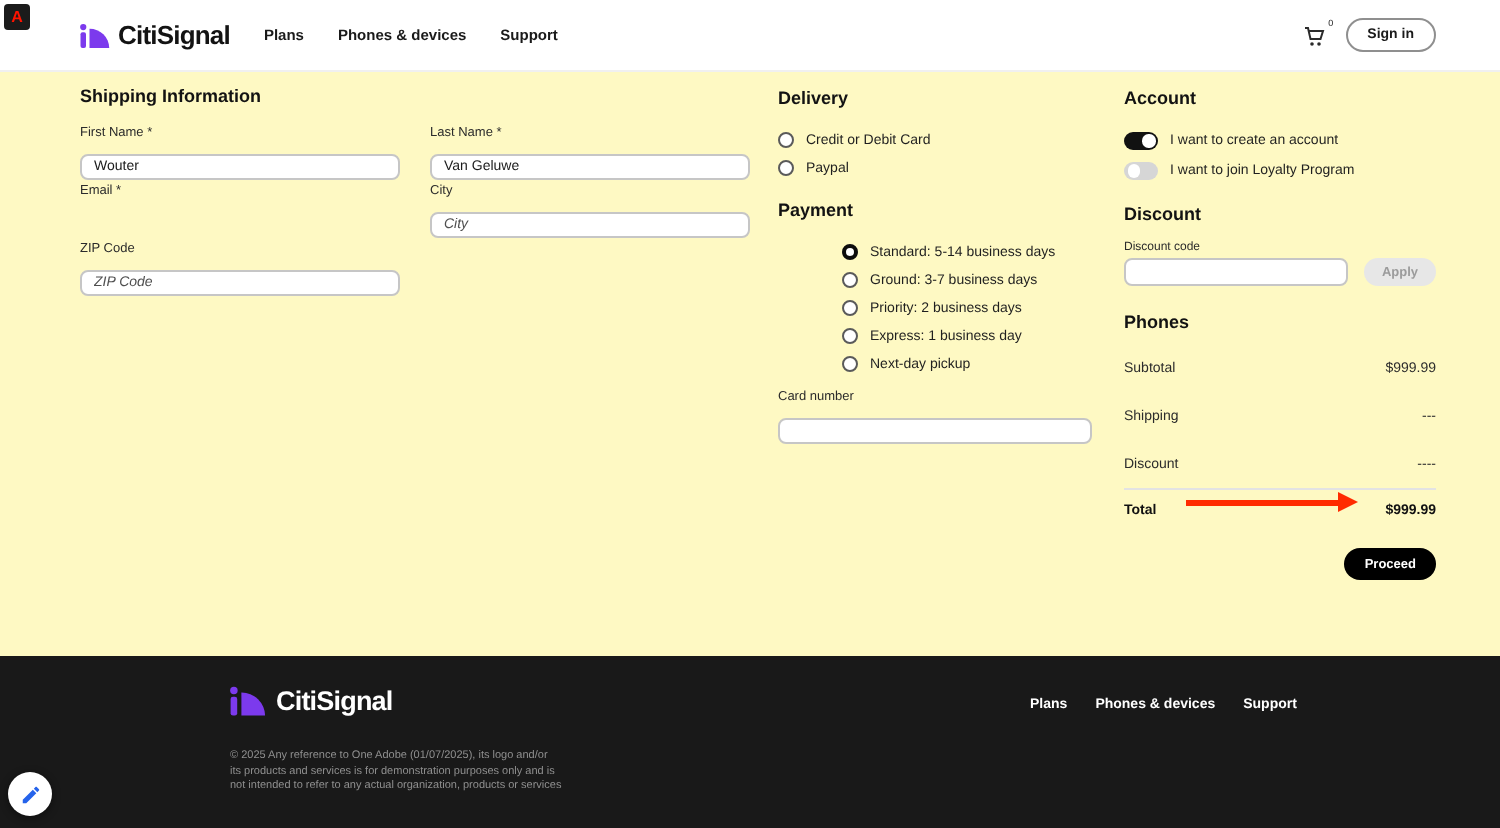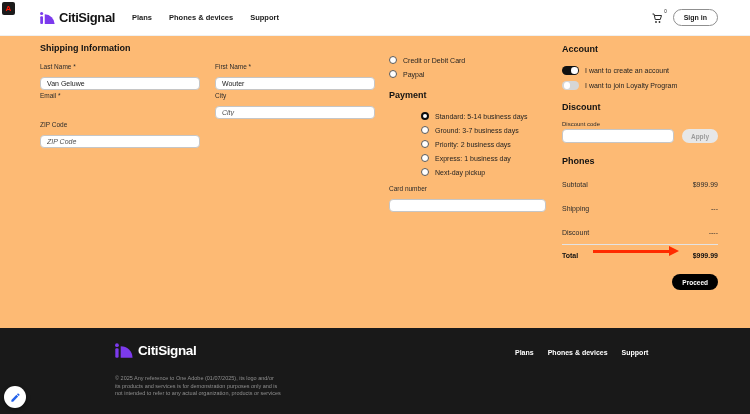--- a/index.html
+++ b/index.html
@@ -23,21 +23,21 @@
   header nav a { font-size:7.5px; font-weight:bold; color:#1a1a1a; text-decoration:none; cursor:pointer; }
   .header-right { margin-left:auto; display:flex; align-items:center; gap:10px; }
   .cart { position:relative; cursor:pointer; }
   .cart svg { width:12px; height:12px; display:block; }
   .cart-badge { position:absolute; top:-3px; right:-4px; font-size:4.5px; color:#1a1a1a; }
   .signin { background:#fff; border:1px solid #8f8f8f; border-radius:11px;
     padding:4px 10px; font-size:7px; font-weight:bold; color:#1a1a1a;
     font-family:inherit; cursor:pointer; }
 
   
-  main { position:relative; height:292px; background:#fdba74; }
+  main { position:relative; height:292px; background:#fef9c3; }
   h2 { font-size:9px; font-weight:bold; color:#131313; }
 
   .col-left  { position:absolute; left:40px;  top:7px;  width:335px; }
   .col-mid   { position:absolute; left:389px; top:8px;  width:157px; }
   .col-right { position:absolute; left:562px; top:8px;  width:156px; }
 
   
   .form-grid { margin-top:10px; display:grid; grid-template-columns:160px 160px; column-gap:15px; }
   .field { margin-bottom:2px; }
   .field label { display:block; font-size:6.5px; color:#2b2b2b; height:7px; margin-bottom:2px; }
@@ -145,42 +145,43 @@
       <button class="signin">Sign in</button>
     </div>
   </header>
 
   <main>
 
     <section class="col-left">
       <h2>Shipping Information</h2>
       <div class="form-grid">
         <div class="field">
+          <label>First Name *</label>
+          <input value="Wouter" style="">
+        </div>
+        <div class="field">
           <label>Last Name *</label>
           <input value="Van Geluwe" style="">
         </div>
         <div class="field">
-          <label>First Name *</label>
-          <input value="Wouter" style="">
-        </div>
-        <div class="field">
           <label>Email *</label>
         </div>
         <div class="field">
           <label>City</label>
           <input placeholder="City" style="">
         </div>
         <div class="field">
           <label>ZIP Code</label>
           <input placeholder="ZIP Code" style="">
         </div>
       </div>
     </section>
 
     <section class="col-mid">
+      <h2>Delivery</h2>
       <div class="radio-group">
         <div class="radio-row" data-on="false">
           <span class="radio"></span>
           <span class="radio-label">Credit or Debit Card</span>
         </div>
         <div class="radio-row" data-on="false">
           <span class="radio"></span>
           <span class="radio-label">Paypal</span>
         </div>
       </div>

